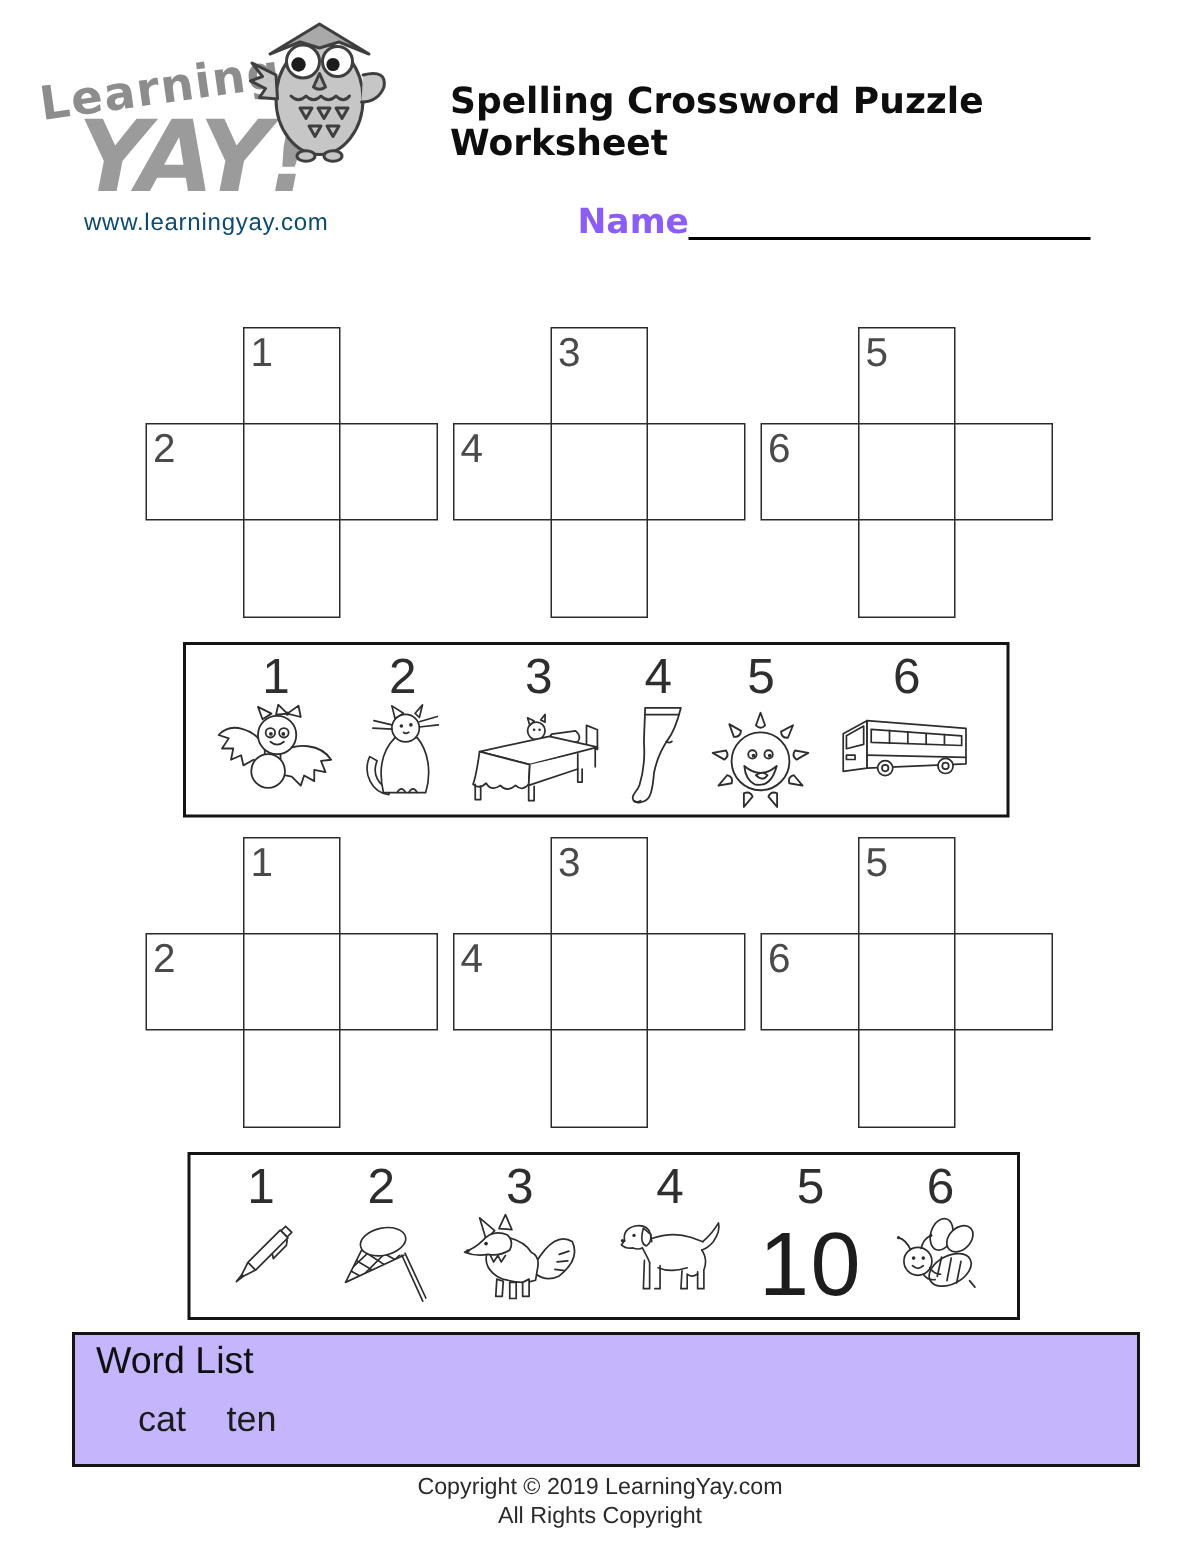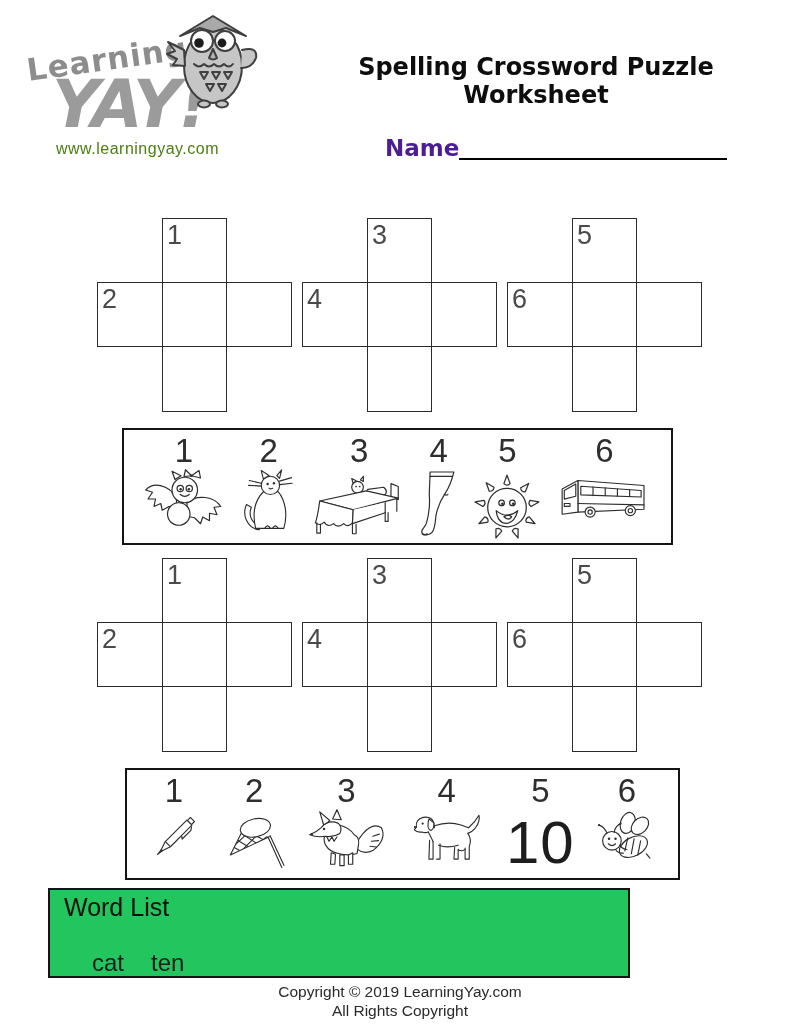--- a/index.html
+++ b/index.html
@@ -5,26 +5,26 @@
   html,body{margin:0;padding:0;background:#fff;}
   #page{position:relative;width:800px;height:1035px;background:#ffffff;
         font-family:"Liberation Sans",sans-serif;overflow:hidden;}
   .abs{position:absolute;}
 
   
   .logo-learning{position:absolute;left:26px;top:40px;font-family:"DejaVu Sans",sans-serif;
     font-size:31px;font-weight:700;color:#8d8d8d;transform:rotate(-8deg);letter-spacing:1px;}
   .logo-yay{position:absolute;left:52px;top:66px;font-family:"DejaVu Sans",sans-serif;
     font-size:66px;font-weight:800;font-style:italic;color:#9b9b9b;letter-spacing:-2px;text-align:center;}
-  .logo-url{position:absolute;left:56px;top:140px;font-size:16px;color:#4d7c0f;letter-spacing:.5px;}
-
-  .title{position:absolute;left:300px;top:53px;width:472px;text-align:center;
+  .logo-url{position:absolute;left:56px;top:140px;font-size:16px;color:#0c4a6e;letter-spacing:.5px;}
+
+  .title{position:absolute;left:300px;top:53px;width:472px;text-align:left;
     font-family:"DejaVu Sans",sans-serif;font-size:24px;font-weight:600;color:#0e0e0e;}
   .name-row{position:absolute;left:385px;top:136px;display:flex;align-items:flex-end;}
-  .name-label{font-family:"DejaVu Sans",sans-serif;font-size:23px;font-weight:600;color:#4c1d95;line-height:1;}
+  .name-label{font-family:"DejaVu Sans",sans-serif;font-size:23px;font-weight:600;color:#8b5cf6;line-height:1;}
   .name-line{width:268px;border-bottom:2.5px solid #000;height:22px;}
   .instructions{position:absolute;left:26px;top:173px;width:760px;font-size:22px;
     font-weight:300;color:#3b3b3b;letter-spacing:.2px;}
 
   
   .cross{position:absolute;width:195px;height:194px;}
   .rect{position:absolute;border:1.6px solid #2b2b2b;box-sizing:border-box;background:transparent;}
   .vrect{left:65px;top:0;width:65px;height:194px;}
   .hrect{left:0;top:64px;width:195px;height:65px;}
   .num{position:absolute;font-size:27px;font-weight:300;color:#4a4a4a;line-height:1;}
@@ -33,26 +33,26 @@
 
   
   .cluebox{position:absolute;border:2px solid #141414;box-sizing:border-box;
     display:flex;justify-content:space-between;align-items:flex-start;padding:4px 18px 0 18px;background:#fff;}
   .clue{display:flex;flex-direction:column;align-items:center;}
   .clue-num{font-size:33px;font-weight:300;color:#2e2e2e;line-height:1.05;}
   .art{display:block;stroke:#2d2d2d;stroke-width:1.6;fill:none;stroke-linecap:round;stroke-linejoin:round;}
   .ten{font-size:60px;font-weight:300;color:#1d1d1d;line-height:1;margin-top:4px;letter-spacing:1px;}
 
   
-  .wordbox{position:absolute;left:48px;top:888px;width:582px;height:90px;border:2px solid #141414;
-    box-sizing:border-box;background:#22c55e;}
+  .wordbox{position:absolute;left:48px;top:888px;width:712px;height:90px;border:2px solid #141414;
+    box-sizing:border-box;background:#c4b5fd;}
   .wordbox-title{position:absolute;left:14px;top:3px;font-size:25px;font-weight:500;color:#0f0f0f;}
   .word-row{position:absolute;left:42px;display:flex;gap:27px;}
   .word-row.r1{top:31px;}
-  .word-row.r2{top:59px;text-align:center;}
+  .word-row.r2{top:43px;text-align:center;}
   .word{font-size:24px;font-weight:300;color:#1c1c1c;}
 
   .footer{position:absolute;left:0;top:982px;width:800px;text-align:center;
     font-size:15.5px;color:#2a2a2a;line-height:19px;}
 </style>
 </head>
 <body>
 
 <div id="page">
 

